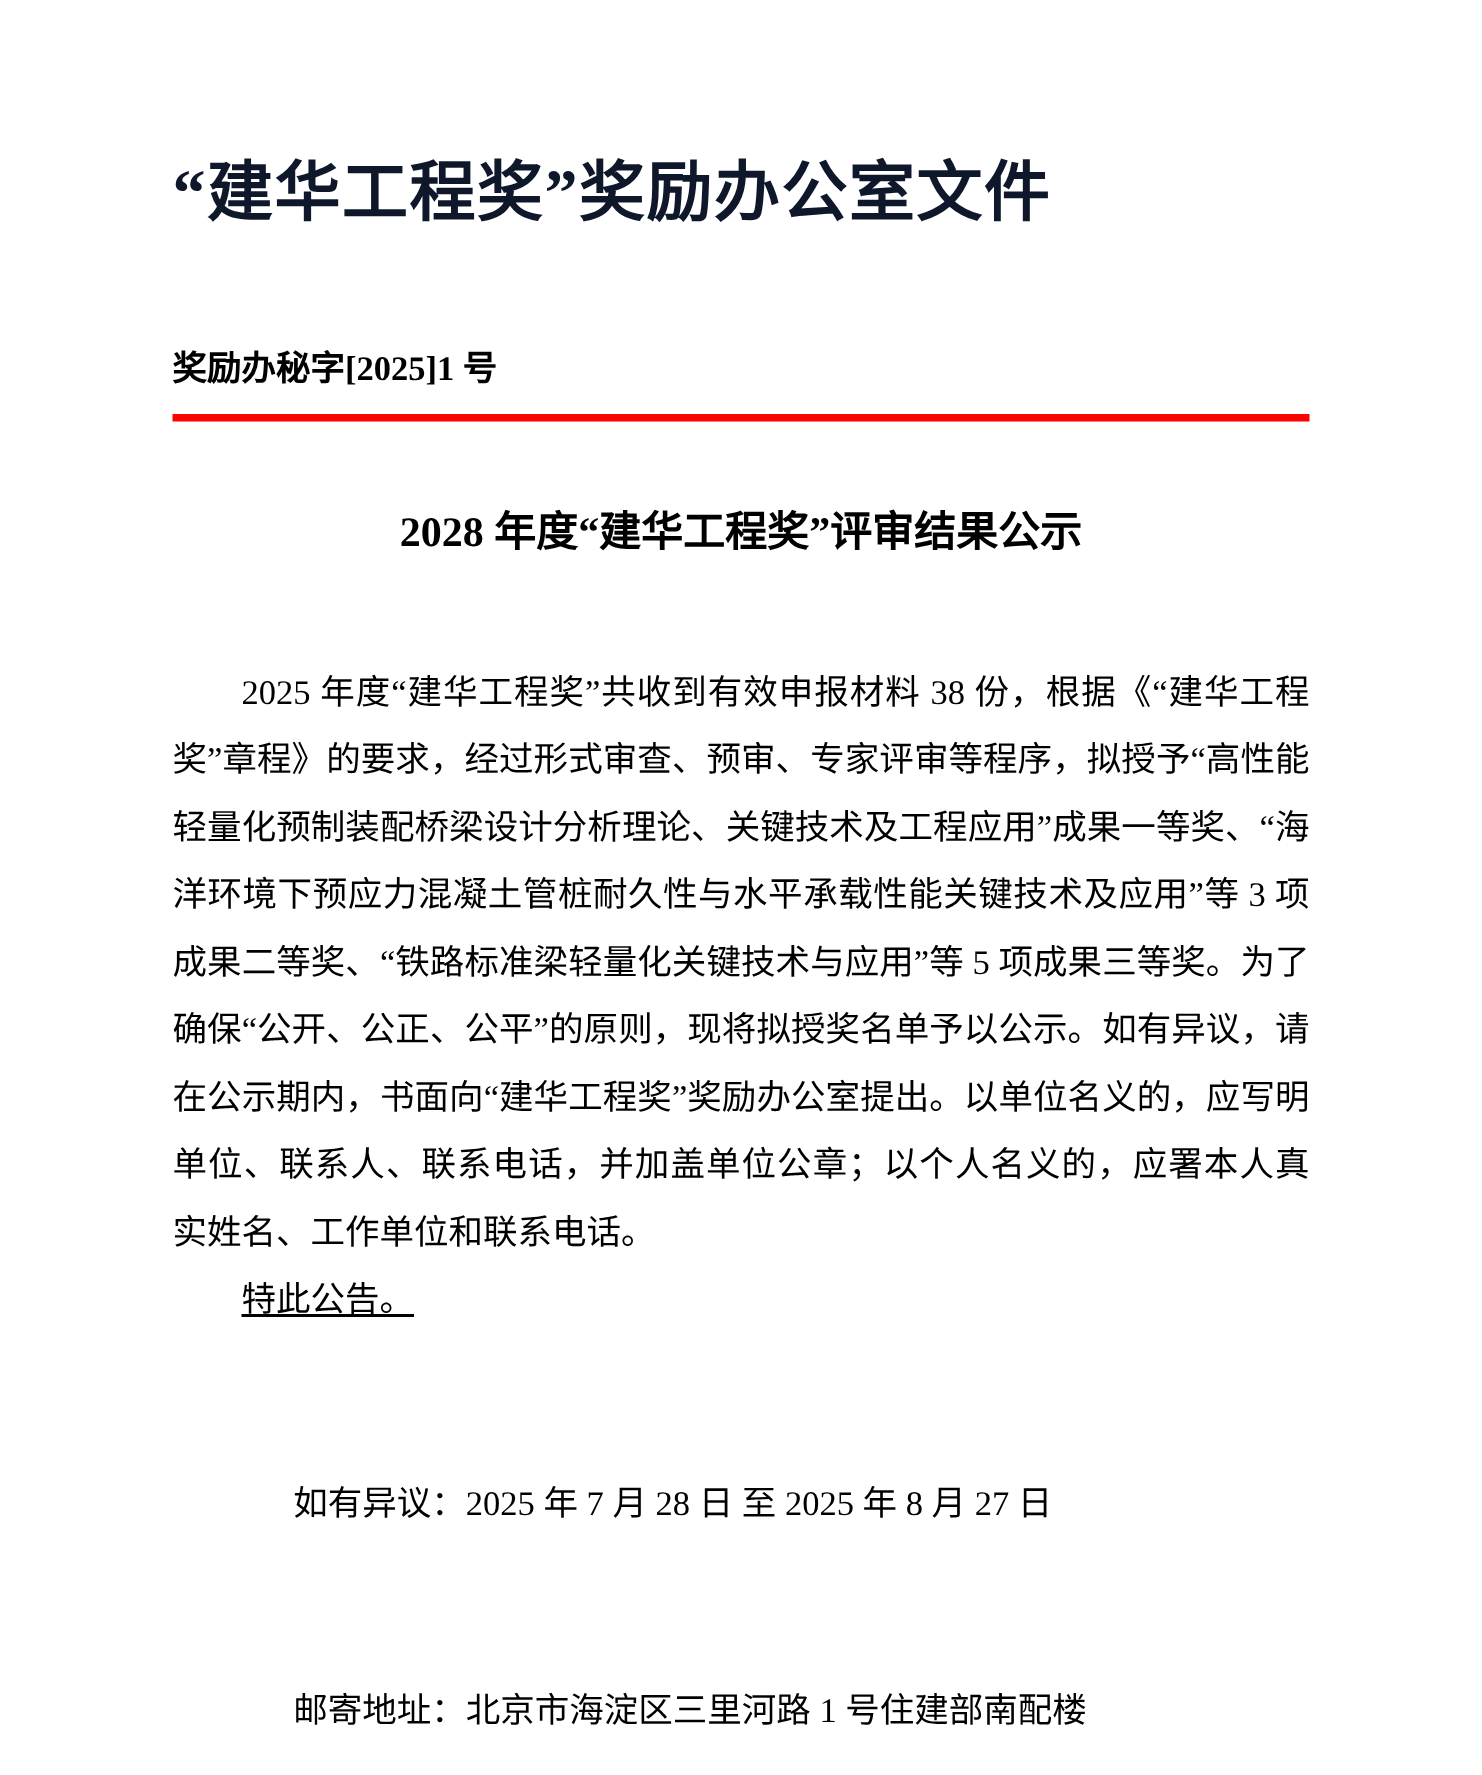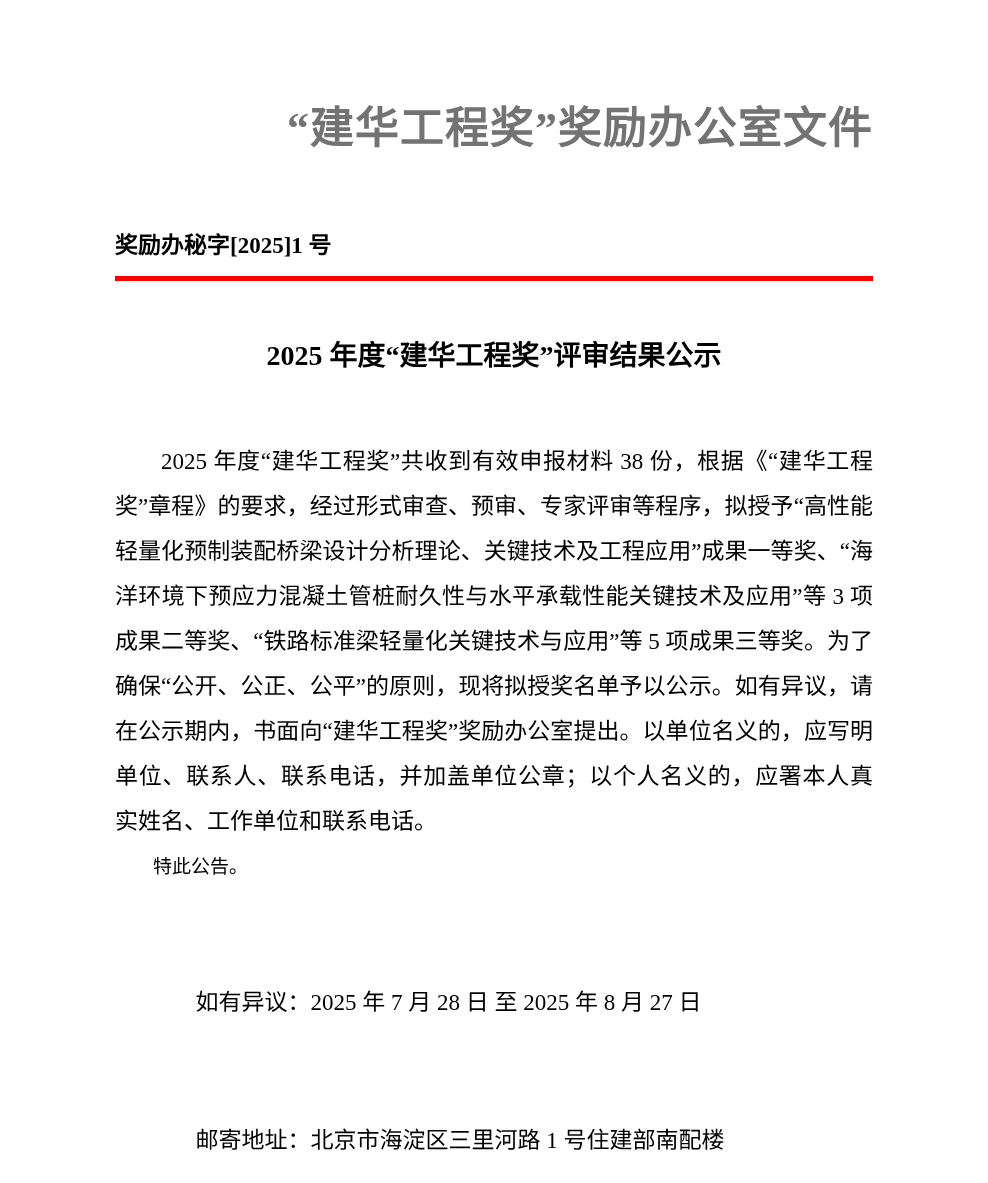--- a/index.html
+++ b/index.html
@@ -13,22 +13,22 @@
     height: 1183px;
     box-sizing: border-box;
     margin: 0 auto;
     padding: 98px 115px 0 115px;
     background: #ffffff;
     overflow: hidden;
     font-family: "Liberation Serif", "DejaVu Serif", serif;
     color: #000000;
   }
   .letterhead-title {
-    text-align: right;
-    color: #737373;
+    text-align: left;
+    color: #0f172a;
     font-size: 44px;
     font-weight: bold;
     line-height: 62px;
     letter-spacing: 1px;
     white-space: nowrap;
   }
   .doc-number {
     margin-top: 72px;
     text-align: left;
     font-size: 23px;
@@ -50,23 +50,24 @@
     white-space: nowrap;
   }
   .notice-body {
     margin-top: 66px;
     font-size: 23px;
     line-height: 45px;
     text-align: justify;
     text-indent: 2em;
   }
   .notice-closing {
-    font-size: 19px;
+    font-size: 23px;
     line-height: 45px;
     text-indent: 2em;
+    text-decoration: underline;
   }
   .contact-block {
     margin-top: 45px;
     padding-left: 2em;
     font-size: 23px;
   }
   .contact-row {
     line-height: 46px;
     white-space: pre-wrap;
   }
@@ -78,21 +79,21 @@
 <body>
 
 <div class="page">
 
   <div class="letterhead-title">“建华工程奖”奖励办公室文件</div>
 
   <div class="doc-number">奖励办秘字[2025]1 号</div>
 
   <div class="red-divider"></div>
 
-  <div class="notice-title">2025 年度“建华工程奖”评审结果公示</div>
+  <div class="notice-title">2028 年度“建华工程奖”评审结果公示</div>
 
   <div class="notice-body">2025 年度“建华工程奖”共收到有效申报材料 38 份，根据《“建华工程奖”章程》的要求，经过形式审查、预审、专家评审等程序，拟授予“高性能轻量化预制装配桥梁设计分析理论、关键技术及工程应用”成果一等奖、“海洋环境下预应力混凝土管桩耐久性与水平承载性能关键技术及应用”等 3 项成果二等奖、“铁路标准梁轻量化关键技术与应用”等 5 项成果三等奖。为了确保“公开、公正、公平”的原则，现将拟授奖名单予以公示。如有异议，请在公示期内，书面向“建华工程奖”奖励办公室提出。以单位名义的，应写明单位、联系人、联系电话，并加盖单位公章；以个人名义的，应署本人真实姓名、工作单位和联系电话。</div>
 
   <div class="notice-closing">特此公告。</div>
 
   <div class="contact-block">
 
     <div class="contact-row">
       <span class="contact-label">如有异议：</span><span class="contact-value">2025 年 7 月 28 日 至 2025 年 8 月 27 日</span>
     </div>

